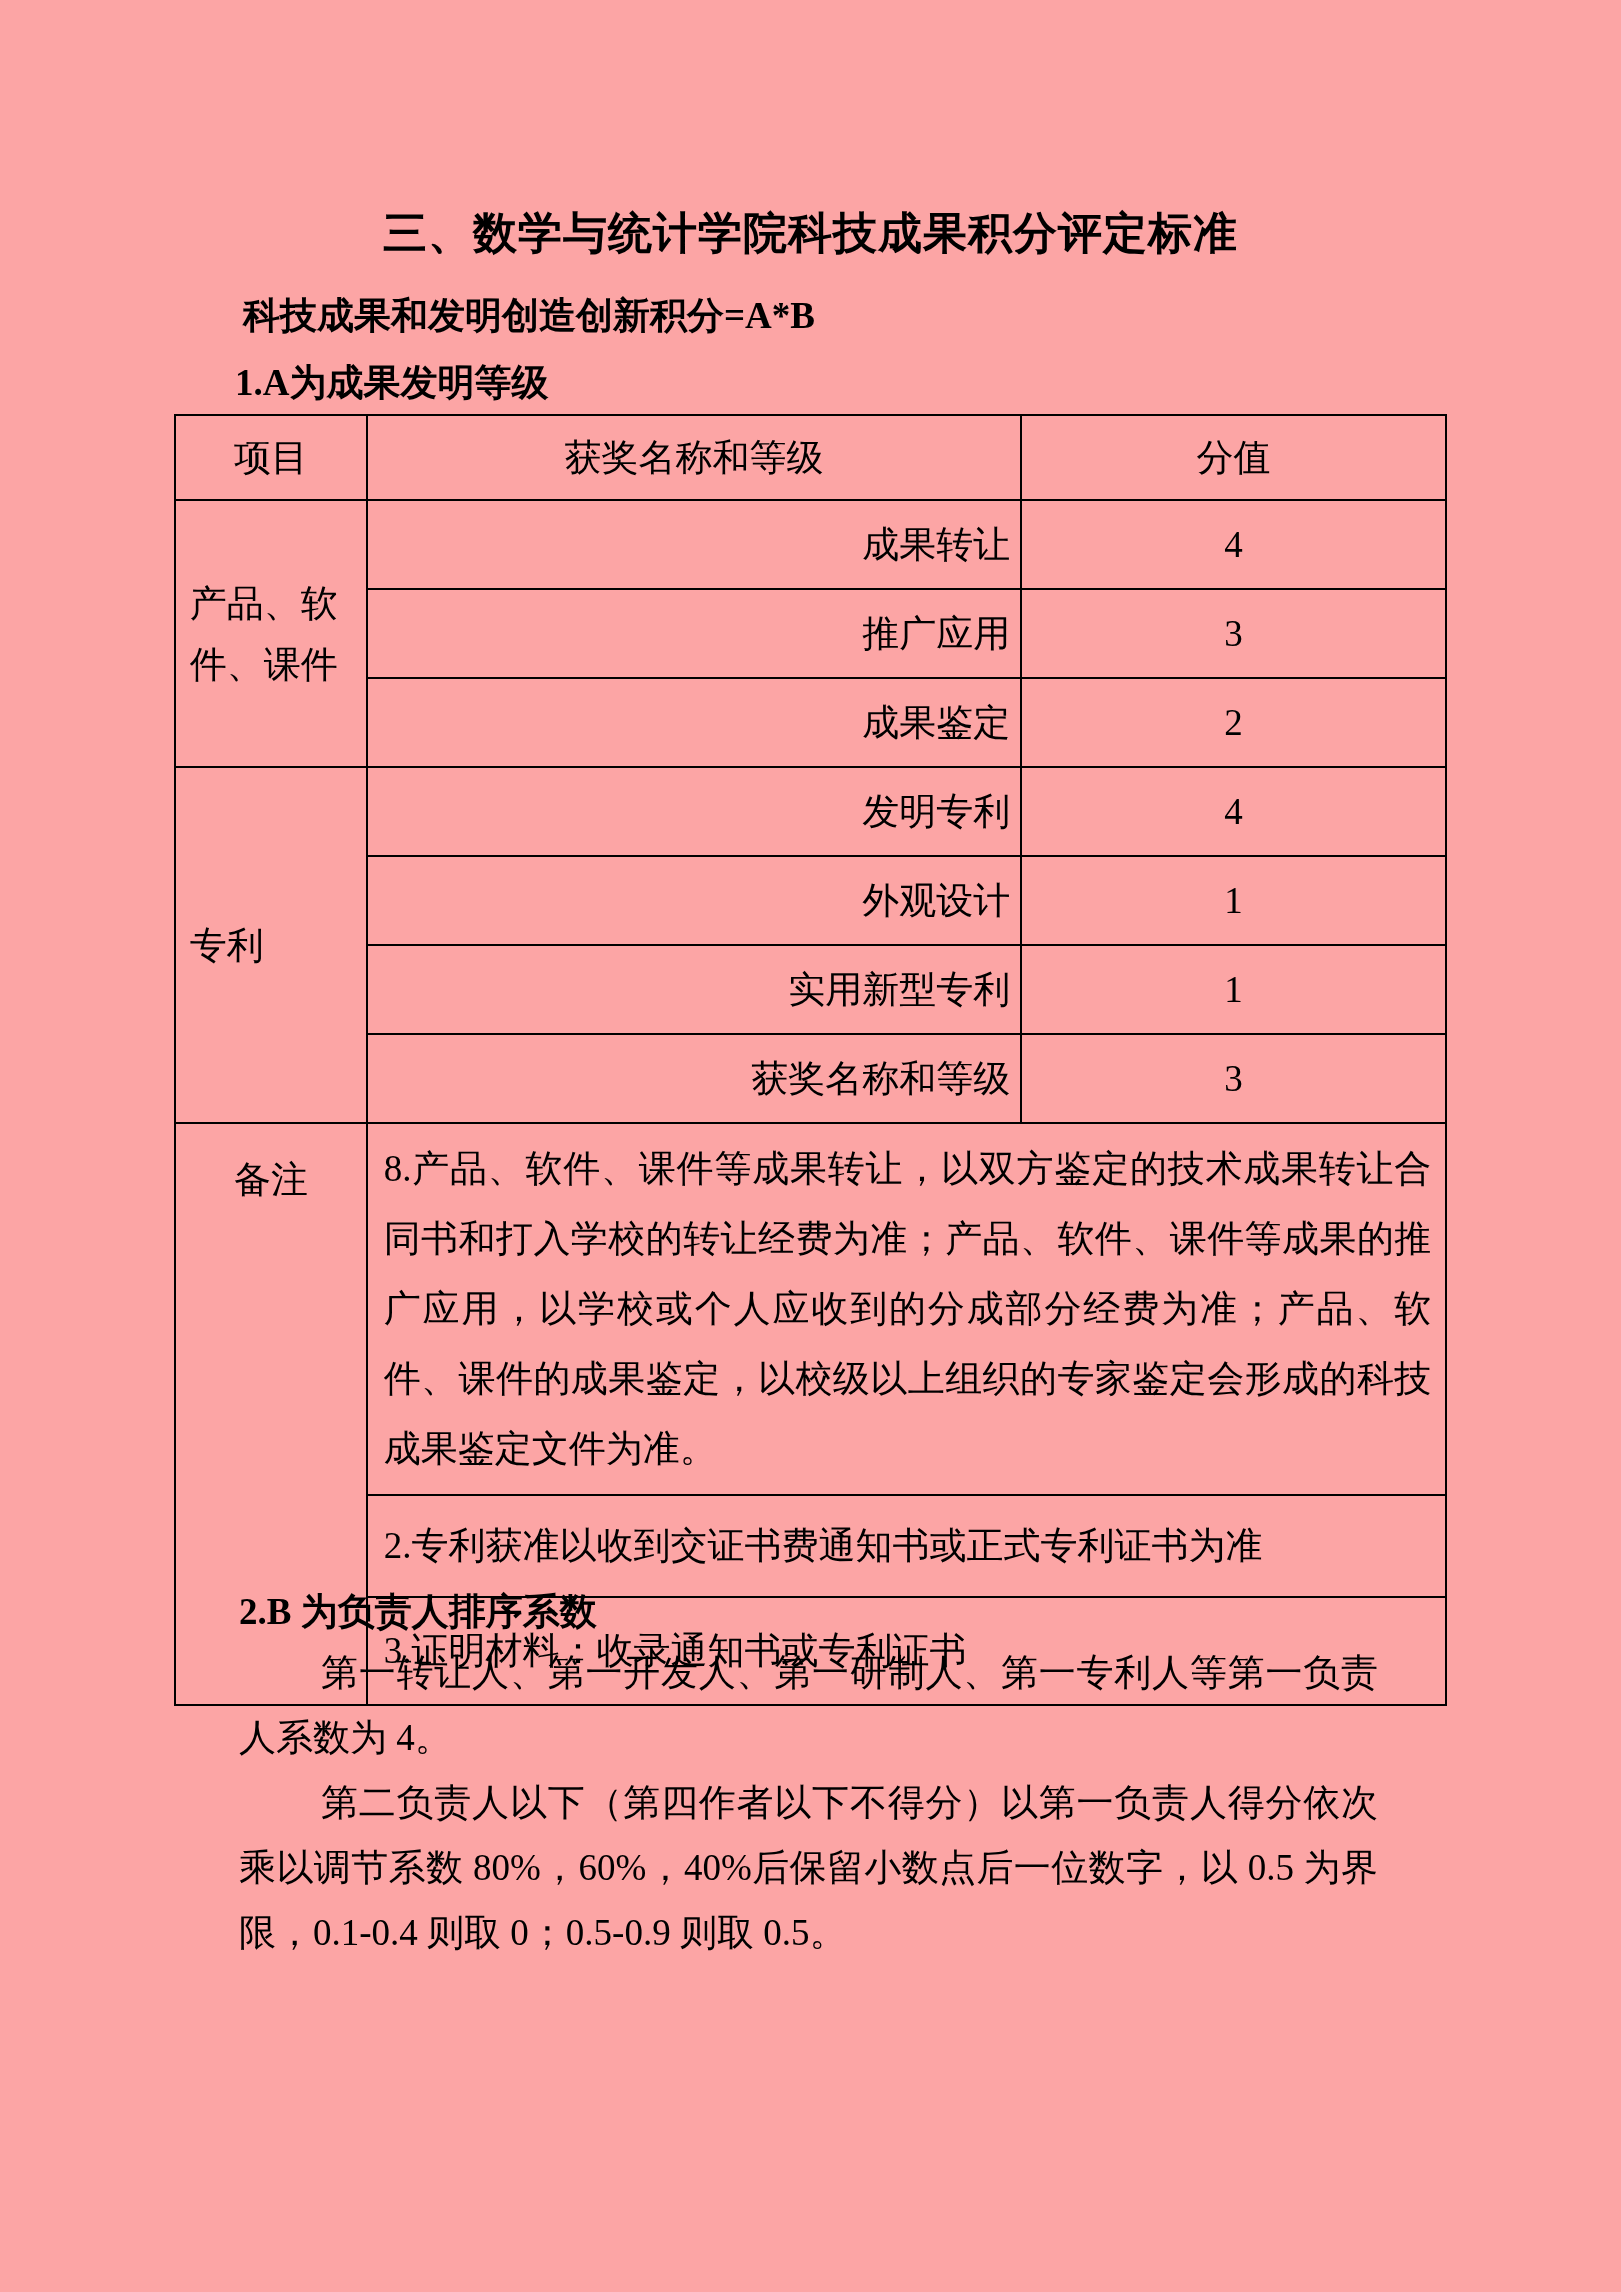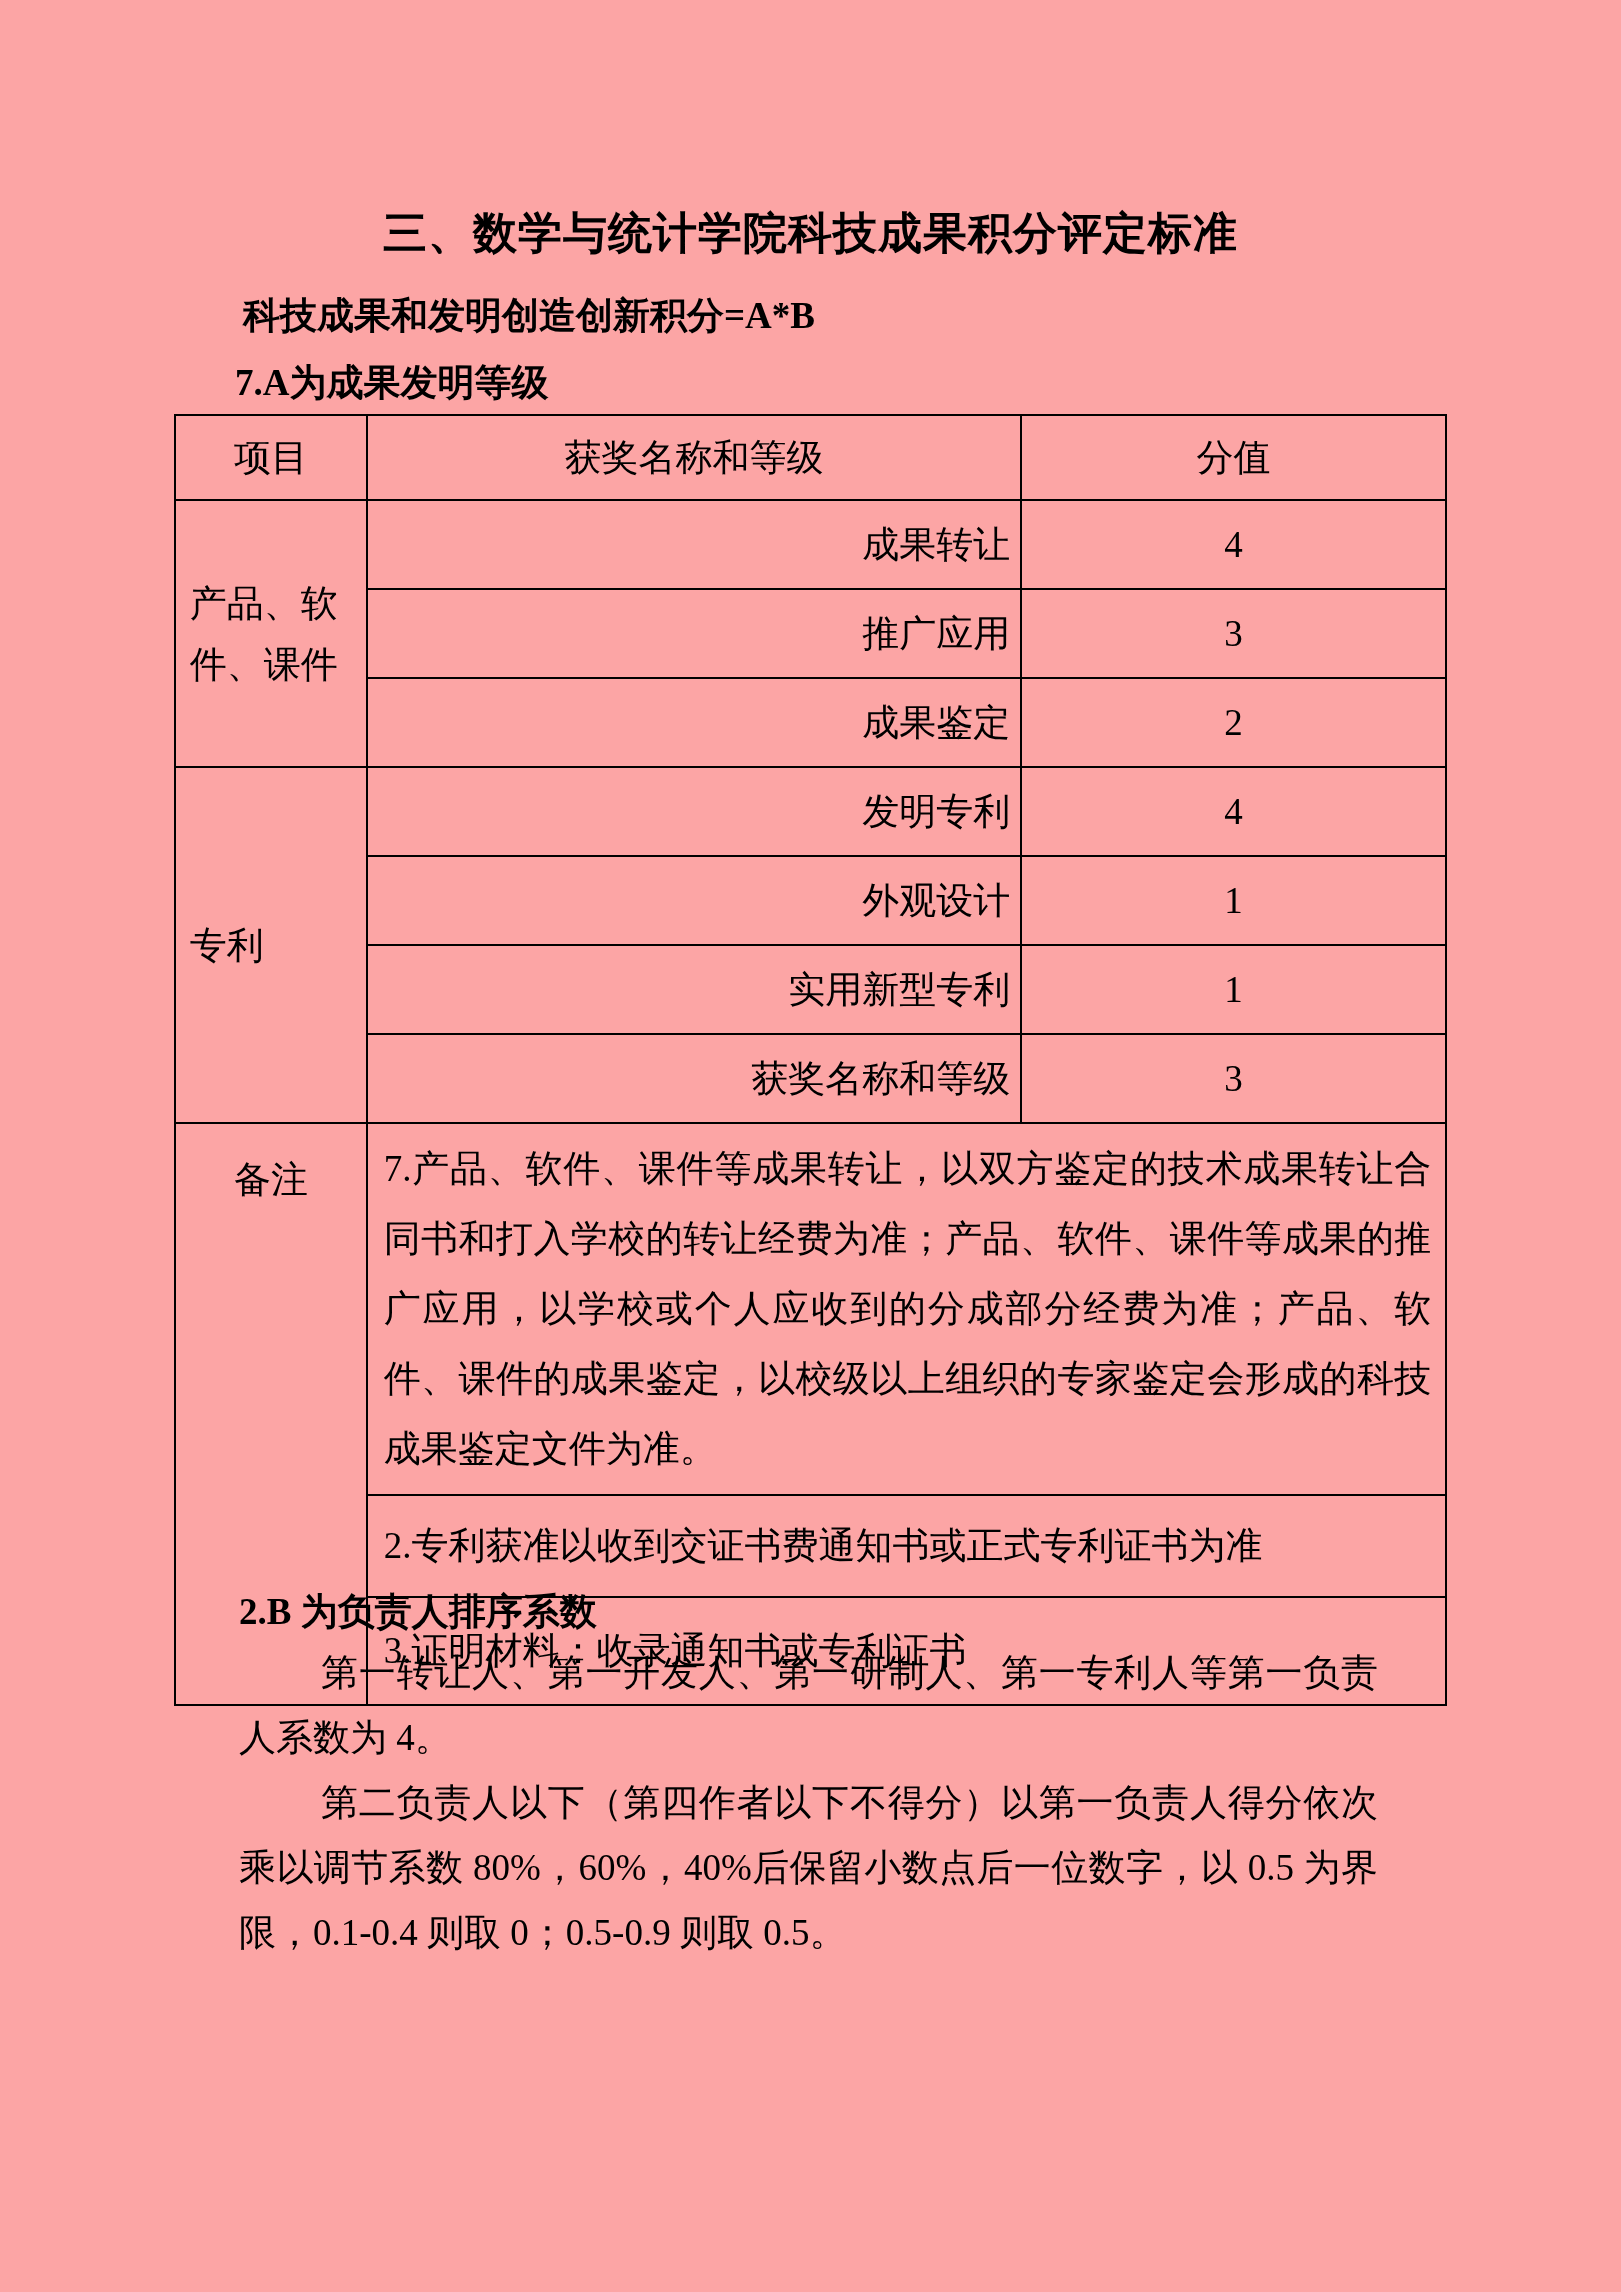--- a/index.html
+++ b/index.html
@@ -72,21 +72,21 @@
 </style>
 </head>
 <body>
 
 <div class="page">
 
   <div class="doc-title">三、数学与统计学院科技成果积分评定标准</div>
 
   <div class="h-formula">科技成果和发明创造创新积分=A*B</div>
 
-  <div class="h-sec1">7.A为成果发明等级</div>
+  <div class="h-sec1">1.A为成果发明等级</div>
 
   <table class="score-table">
     <colgroup>
       <col style="width:192px">
       <col style="width:654px">
       <col style="width:425px">
     </colgroup>
     <tbody>
       <tr class="rh-head">
         <td class="c-center">项目</td>
@@ -121,21 +121,21 @@
         <td class="c-name">实用新型专利</td>
         <td class="c-score">1</td>
       </tr>
       <tr class="rh-data">
         <td class="c-name">获奖名称和等级</td>
         <td class="c-score">3</td>
       </tr>
 
       <tr class="rh-note1">
         <td class="note-label t3" rowspan="3">备注</td>
-        <td class="note-cell t3" colspan="2">7.产品、软件、课件等成果转让，以双方鉴定的技术成果转让合同书和打入学校的转让经费为准；产品、软件、课件等成果的推广应用，以学校或个人应收到的分成部分经费为准；产品、软件、课件的成果鉴定，以校级以上组织的专家鉴定会形成的科技成果鉴定文件为准。</td>
+        <td class="note-cell t3" colspan="2">8.产品、软件、课件等成果转让，以双方鉴定的技术成果转让合同书和打入学校的转让经费为准；产品、软件、课件等成果的推广应用，以学校或个人应收到的分成部分经费为准；产品、软件、课件的成果鉴定，以校级以上组织的专家鉴定会形成的科技成果鉴定文件为准。</td>
       </tr>
       <tr class="rh-note2">
         <td class="note-cell t3" colspan="2">2.专利获准以收到交证书费通知书或正式专利证书为准</td>
       </tr>
       <tr class="rh-note3">
         <td class="note-cell" colspan="2">3.证明材料：收录通知书或专利证书</td>
       </tr>
     </tbody>
   </table>
 

